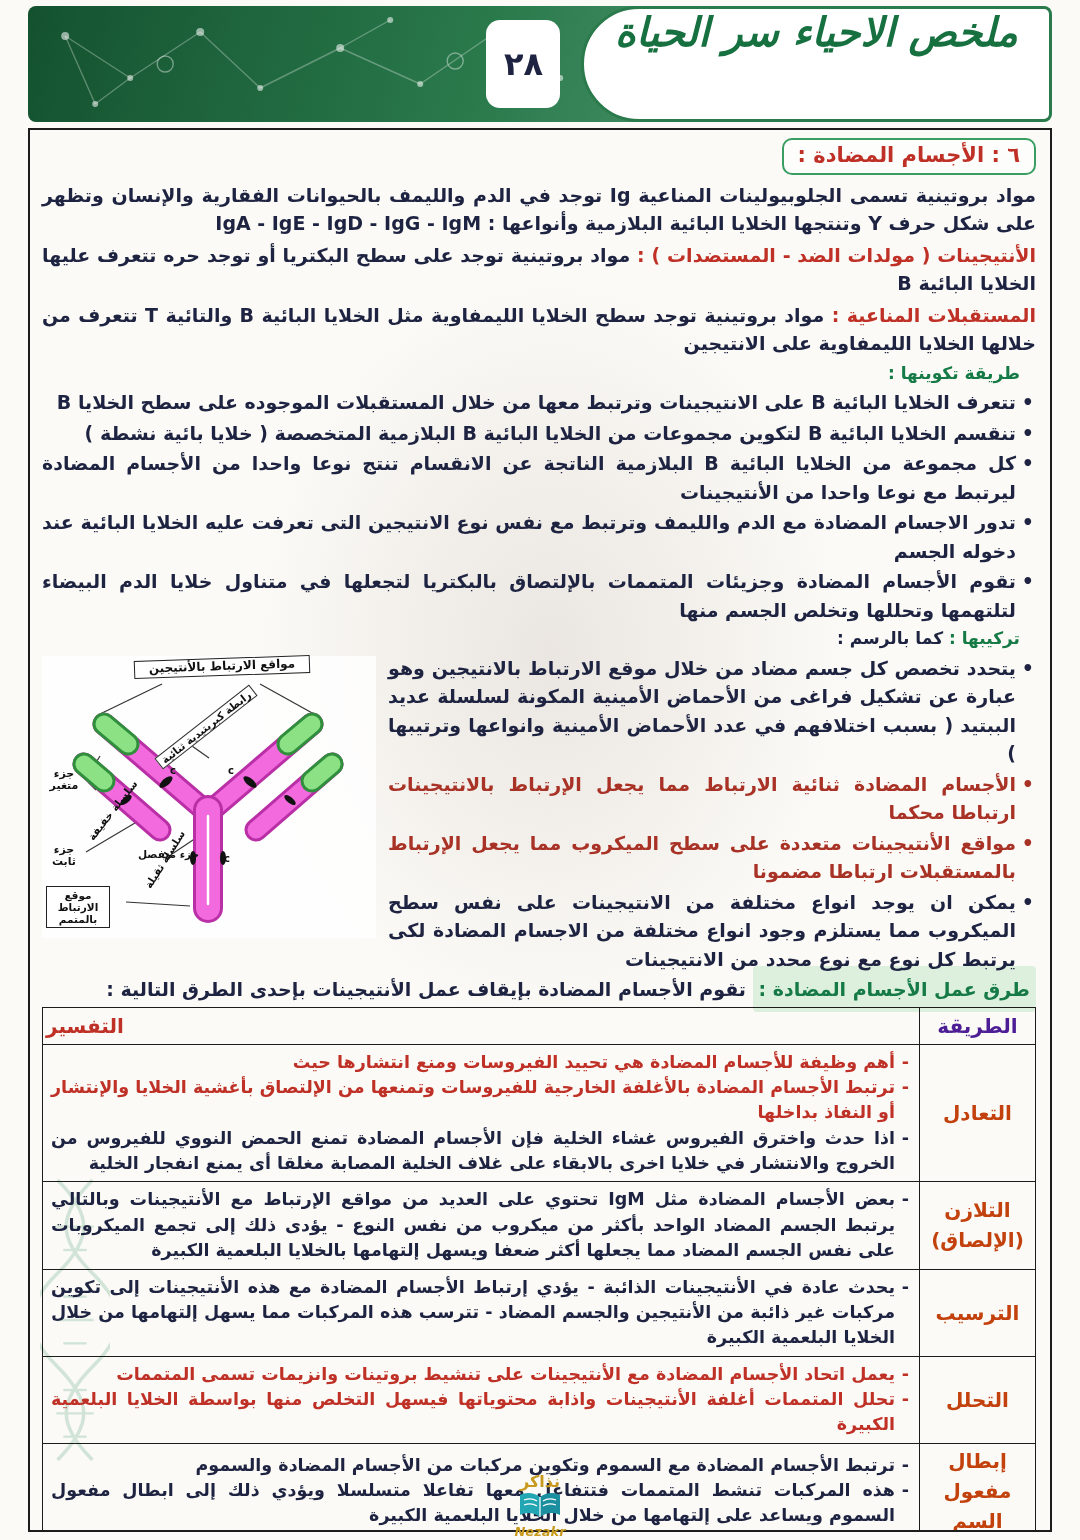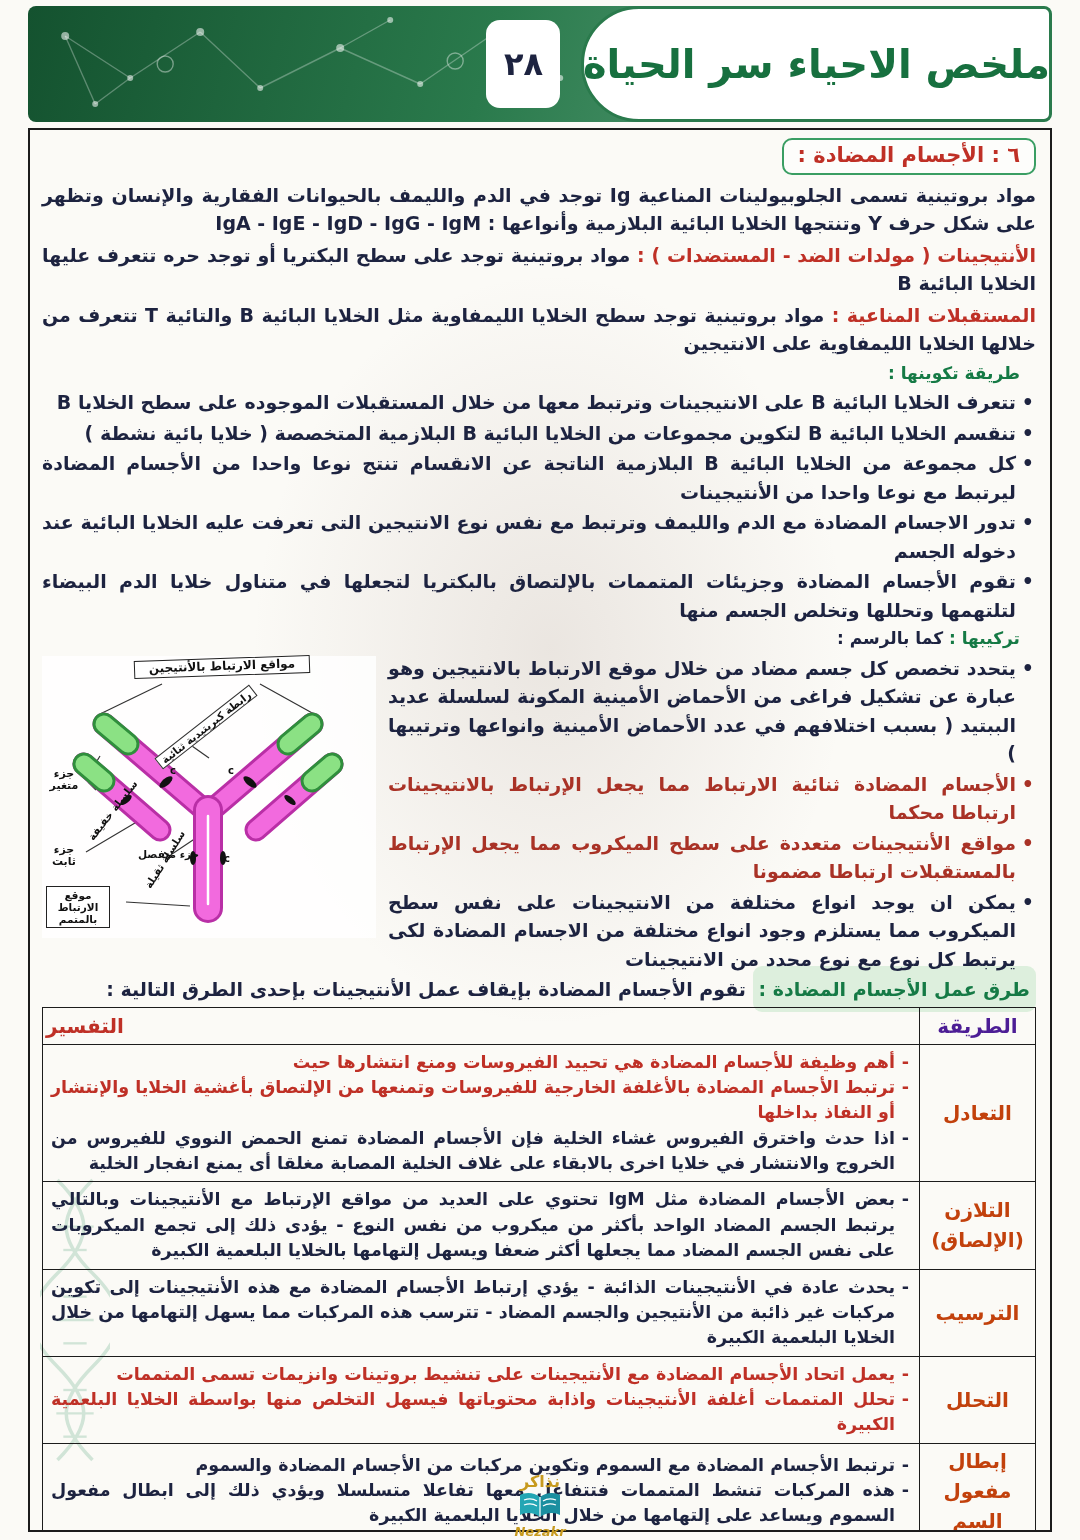--- a/index.html
+++ b/index.html
@@ -24,22 +24,23 @@
     background:#ffffff; border-radius:14px;
     display:flex; align-items:center; justify-content:center;
     font-size:32px; font-weight:bold; color:#1d2340; z-index:2;
   }
   .title-panel {
     position:absolute; right:0; top:0; bottom:0; width:46%;
     background:#ffffff;
     border:3px solid #2a7a4c;
     border-top-left-radius:58px; border-bottom-left-radius:58px;
     border-top-right-radius:8px; border-bottom-right-radius:8px;
-    display:flex; align-items:center; justify-content:center;
+    display:flex; justify-content:center;
     z-index:1;
+    font-style:italic;
   }
   .page-title {
     direction:rtl; font-size:40px; font-weight:bold; color:#17703f;
     text-shadow:0 1px 0 #ffffff, 0 0 2px rgba(255,255,255,.8);
     white-space:nowrap;
   }
 
   
   .doc {
     position:absolute; left:28px; right:28px; top:128px; bottom:8px;
@@ -62,21 +63,21 @@
     border:2px solid #3a9e63; border-radius:10px;
     padding:0 14px 1px; margin:0 0 6px;
     background:rgba(255,255,255,.6);
   }
   .p { margin:0 0 3px; text-align:justify; }
   .dark { color:#1d2340; }
   .red  { color:#bf3026; }
   .maroon { color:#a93226; }
   .green { color:#157a45; }
   .green-heading { color:#157a45; font-size:17px; margin:2px 16px; }
-  .hl { background:#ddefdd; border-radius:9px; padding:12px 6px; }
+  .hl { background:#ddefdd; border-radius:4px; padding:12px 6px; }
 
   .bullet { position:relative; padding-right:20px; text-align:justify; margin-bottom:2px; }
   .bullet::before { content:"•"; position:absolute; right:2px; top:0; }
 
   
   .diagram {
     float:left; width:334px; height:282px;
     margin:2px 12px 4px 0; position:relative; z-index:1;
     background:rgba(255,255,255,.82); direction:rtl;
   }

